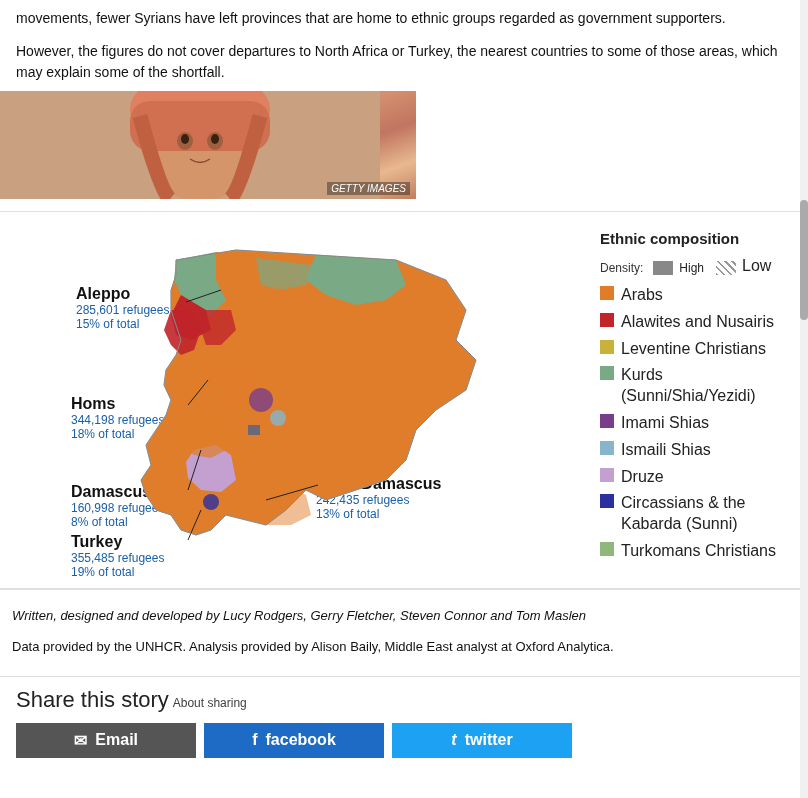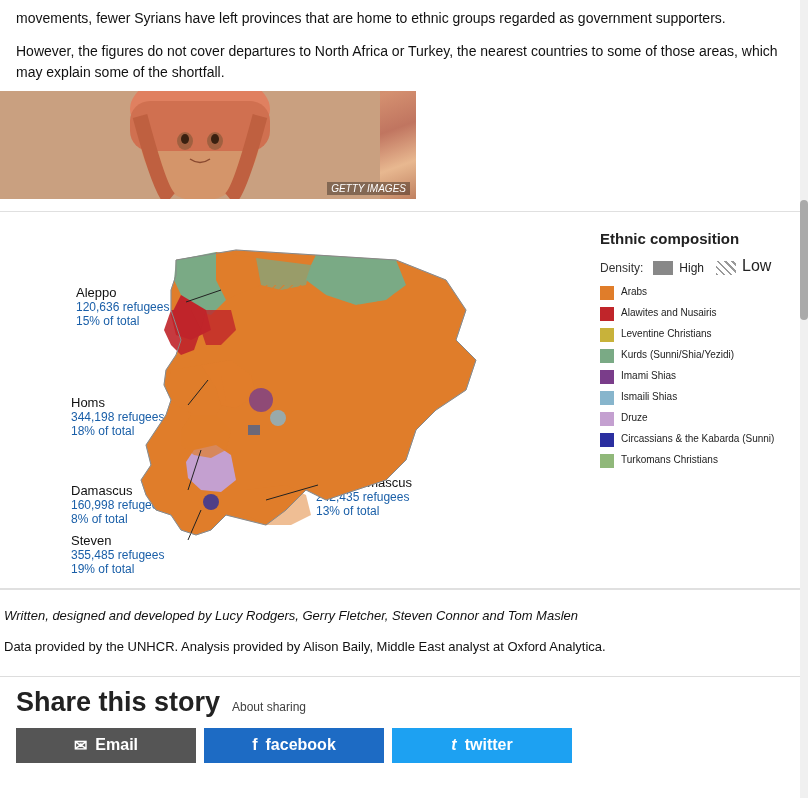--- a/index.html
+++ b/index.html
@@ -75,22 +75,22 @@
       position: relative;
     }
 
     .map-label {
       position: absolute;
       font-size: 12px;
       color: #111;
     }
 
     .map-label .city-name {
-      font-weight: normal;
-      font-size: 13px;
+      font-weight: bold;
+      font-size: 16px;
       display: block;
     }
 
     .map-label .refugee-count {
       color: #1a5fa8;
       font-size: 12px;
       display: block;
     }
 
     .map-label .pct {
@@ -142,35 +142,35 @@
         #999 0px, #999 2px,
         #fff 2px, #fff 5px
       );
       display: inline-block;
     }
 
     .legend-item {
       display: flex;
       align-items: flex-start;
       margin-bottom: 6px;
-      font-size: 10px;
+      font-size: 16px;
       line-height: 1.3;
     }
 
     .legend-color {
       width: 14px;
       height: 14px;
       flex-shrink: 0;
       margin-right: 7px;
       margin-top: 1px;
     }
 
     
     .footer-text {
-      padding: 16px 16px 8px 4px;
+      padding: 16px 16px 8px 12px;
       font-size: 13px;
       line-height: 1.6;
       color: #111;
       border-top: 1px solid #e0e0e0;
     }
 
     .footer-text p {
       margin-bottom: 10px;
     }
 
@@ -181,24 +181,23 @@
     .footer-text em {
       font-style: italic;
     }
 
     .share-section {
       padding: 10px 16px 10px 16px;
       border-top: 1px solid #ddd;
     }
 
     .share-title {
-      font-size: 27px;
-      font-weight: bold;
+      font-size: 22px;
+      font-weight: normal;
       display: inline;
-      margin-right: 8px;
     }
 
     .about-sharing {
       font-size: 12px;
       color: #404040;
     }
 
     .share-buttons {
       display: flex;
       gap: 8px;
@@ -282,35 +281,35 @@
     <span class="getty-label">GETTY IMAGES</span>
   </div>
 </div>
 
 <div class="map-section">
   <div class="map-container">
     <div class="map-svg-wrap">
 
       <div class="map-label" style="top:55px;left:60px;">
         <span class="city-name">Aleppo</span>
-        <span class="refugee-count">120,636 refugees</span>
+        <span class="refugee-count">285,601 refugees</span>
         <span class="pct">15% of total</span>
       </div>
       <div class="map-label" style="top:165px;left:55px;">
         <span class="city-name">Homs</span>
         <span class="refugee-count">344,198 refugees</span>
         <span class="pct">18% of total</span>
       </div>
       <div class="map-label" style="top:253px;left:55px;">
         <span class="city-name">Damascus</span>
         <span class="refugee-count">160,998 refugees</span>
         <span class="pct">8% of total</span>
       </div>
       <div class="map-label" style="top:303px;left:55px;">
-        <span class="city-name">Steven</span>
+        <span class="city-name">Turkey</span>
         <span class="refugee-count">355,485 refugees</span>
         <span class="pct">19% of total</span>
       </div>
       <div class="map-label" style="top:245px;left:300px;">
         <span class="city-name">Rural Damascus</span>
         <span class="refugee-count">242,435 refugees</span>
         <span class="pct">13% of total</span>
       </div>
 
       <svg width="490" height="340" viewBox="0 0 490 340" style="position:absolute;top:0;left:0;">

